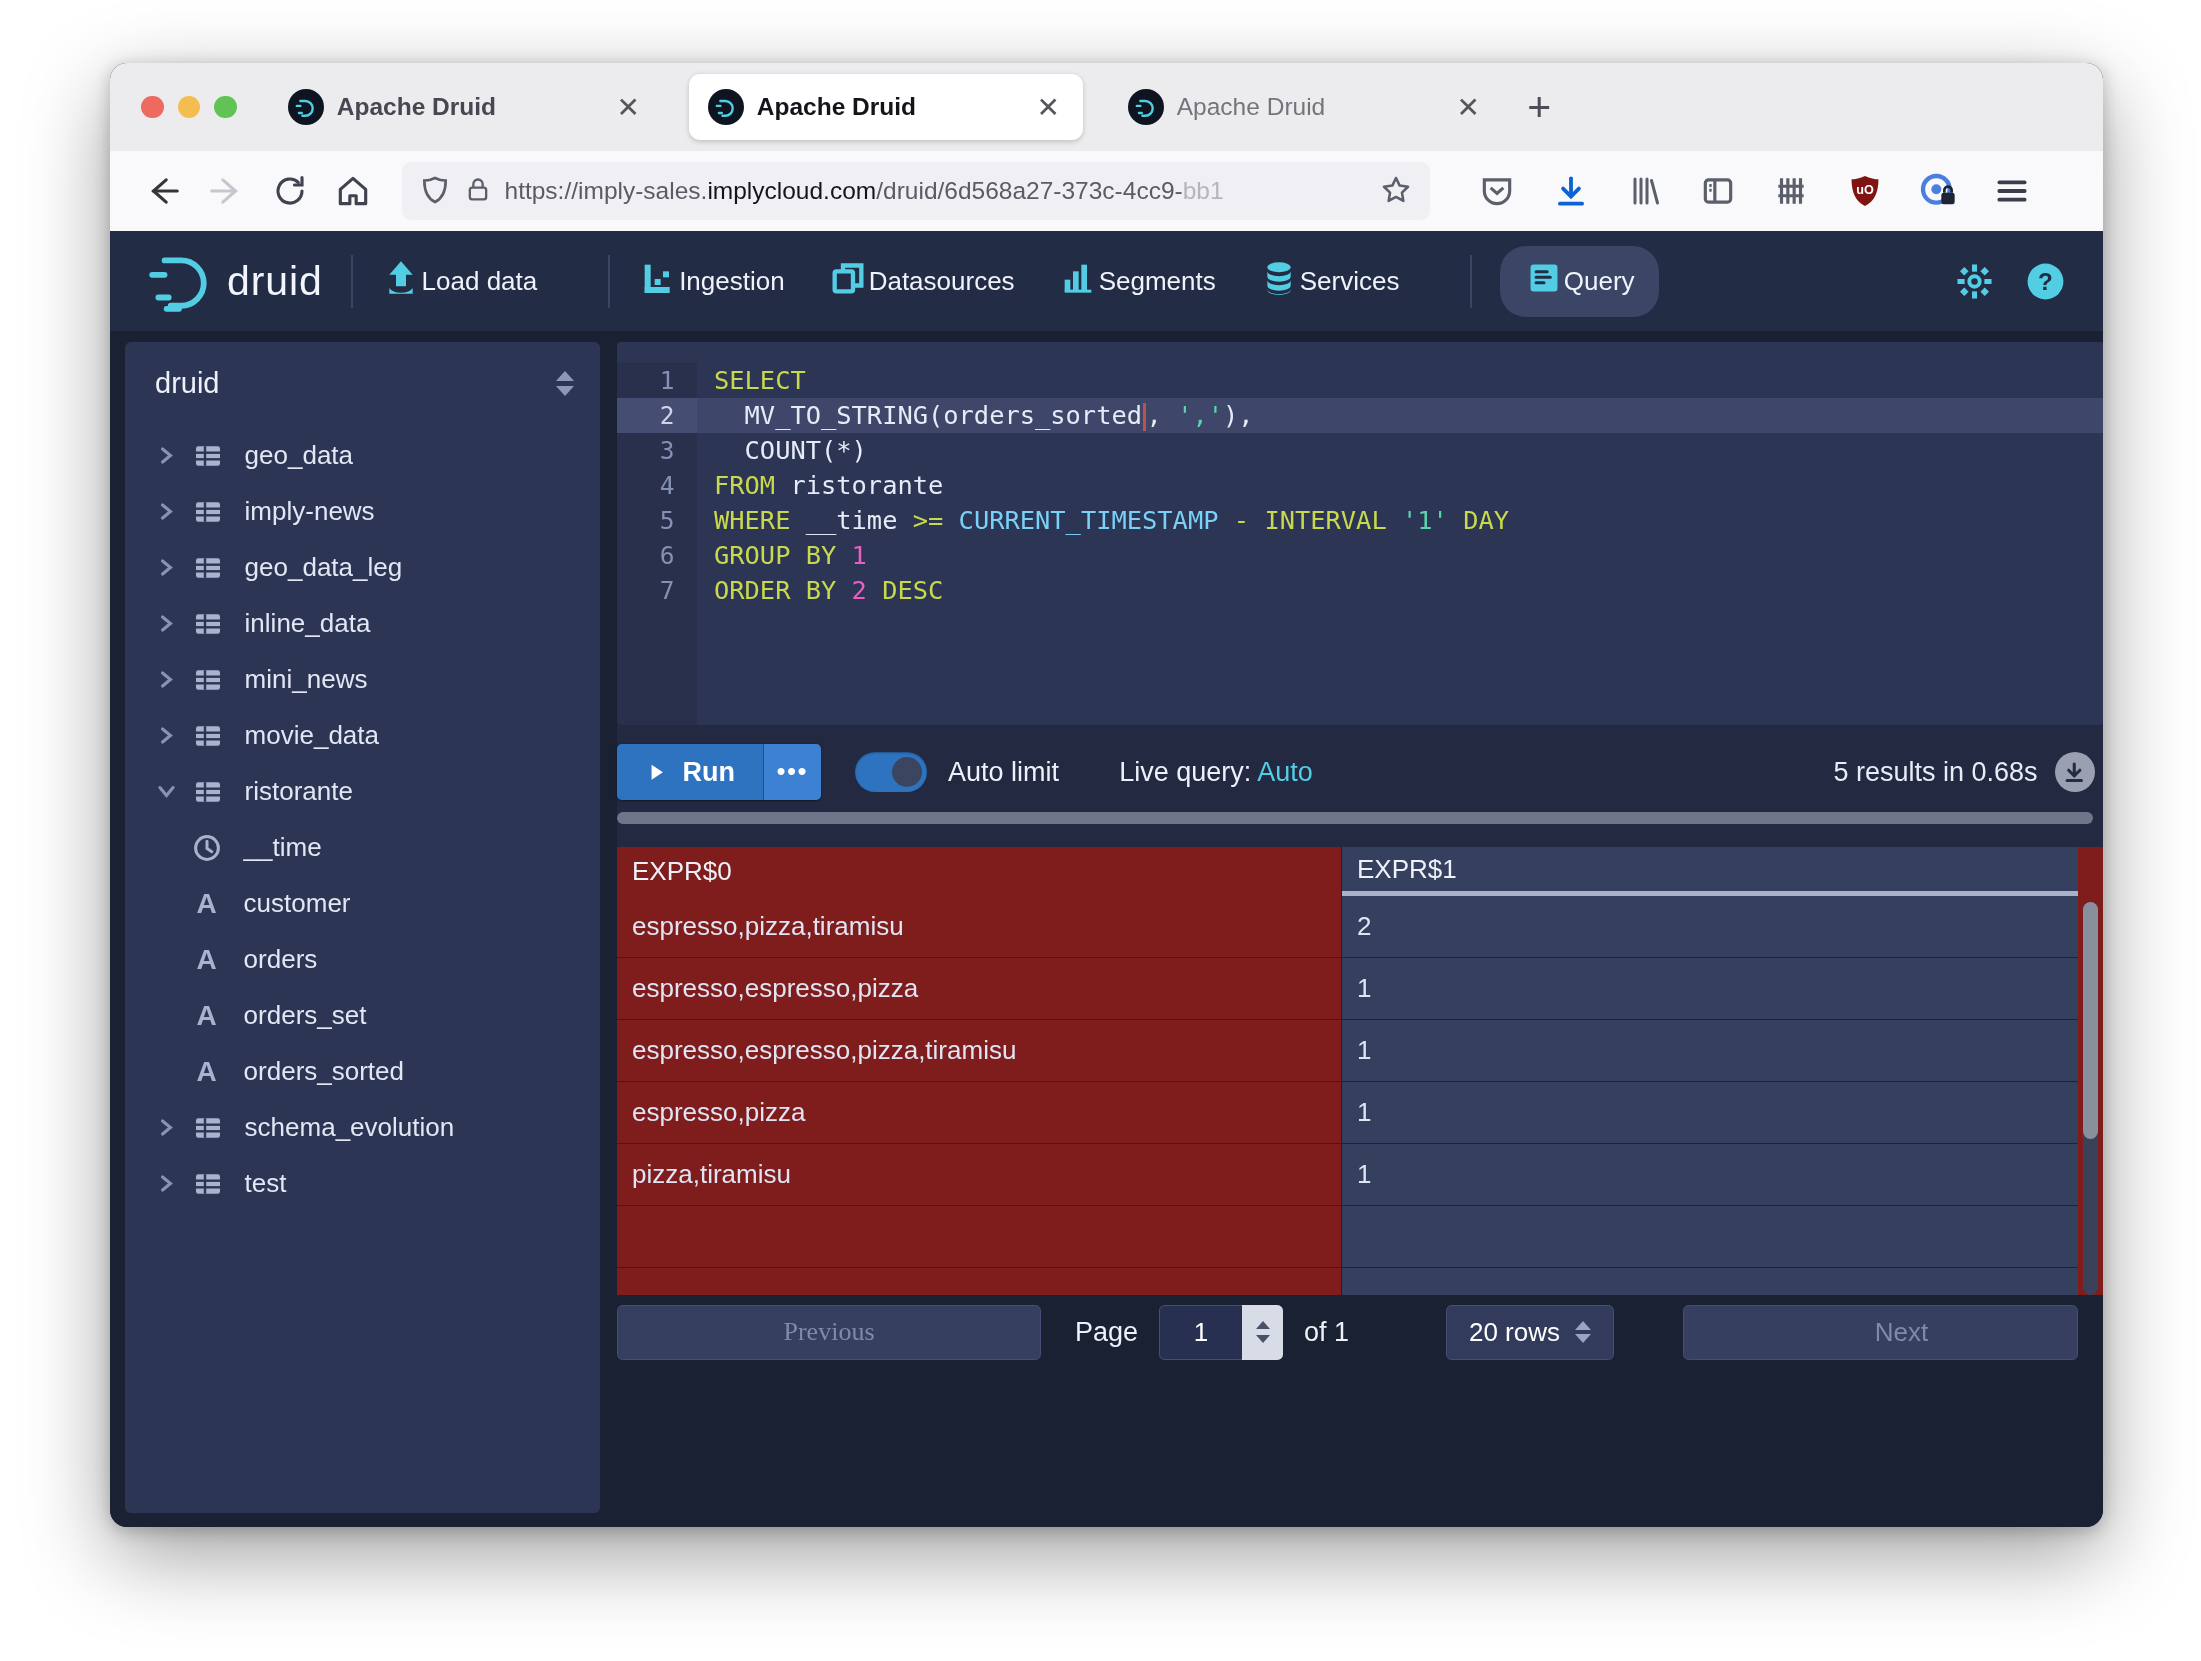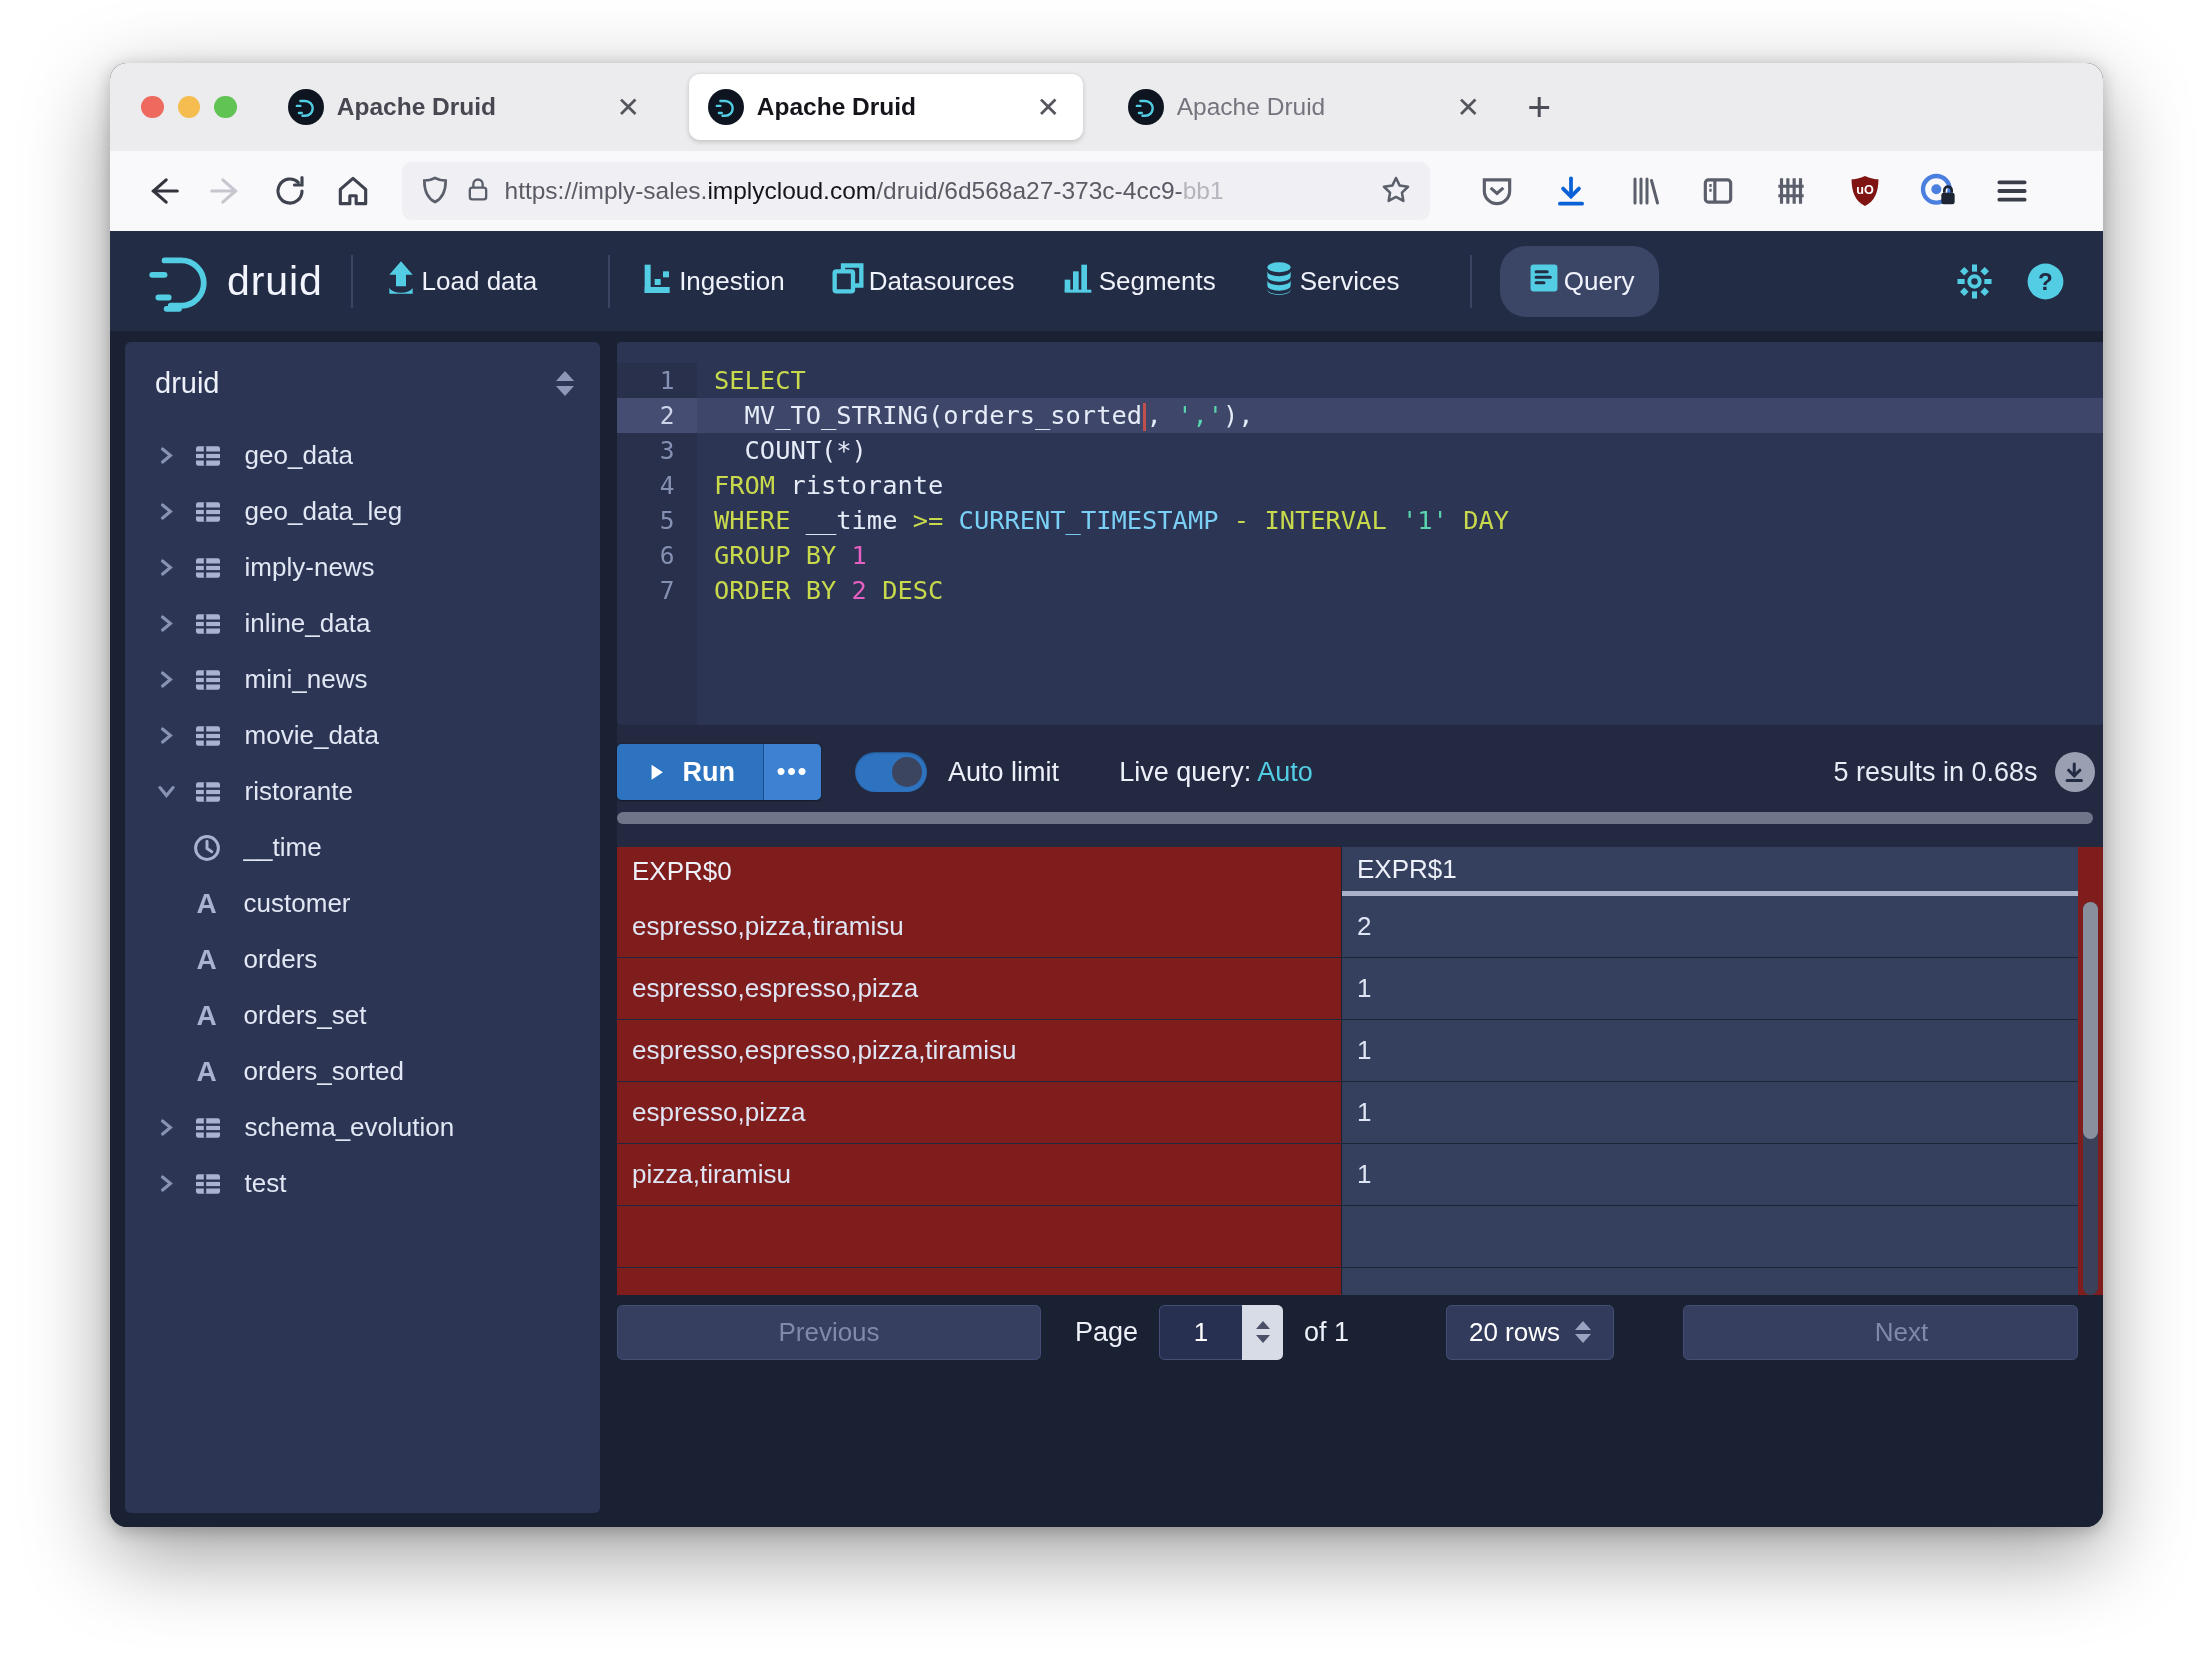--- a/index.html
+++ b/index.html
@@ -100,21 +100,21 @@
   .td { font-size:26px; color:#dfe5f4; display:flex; align-items:center; padding-left:15px; border-bottom:1.9px solid #20283f;}
   .td.c0 { width:725px; border-right:1.9px solid #1a2133; }
   .td.c1 { flex:1 1 auto; background:#35405f; margin-right:26px; border-bottom:1.9px solid #1d2438;}
   .vtrack { position:absolute; right:5.6px; top:55px; width:15px; bottom:0; background:#3a4158; border-radius:7.5px;}
   .vthumb { position:absolute; right:5.6px; top:55px; width:15px; height:237px; background:#8a8f9e; border-radius:7.5px;}
 
   
   .pager { height:74px; position:relative; }
   .pgbtn { position:absolute; top:9.4px; height:55px; background:#363f60; border:0.9px solid #454f75; border-radius:5.6px;
     color:#8089a8; font-size:26px; display:flex; align-items:center; justify-content:center; }
-  .pg-prev { left:0; width:424px; }
+  .pg-prev { left:0; width:424px;font-family:Liberation Serif, serif; }
   .pg-next { right:26px; width:395px;padding-left:42px; }
   .pg-group { position:absolute; left:458px; top:9.4px; height:55px; display:flex; align-items:center; }
   .pg-label { font-size:27px; color:#eef1fa; margin-right:21px; }
   .pg-input { width:83px; height:55px; background:#283051; border:0.9px solid #454f75; border-right:none; border-radius:5.6px 0 0 5.6px;
     color:#fff; font-size:26px; display:flex; align-items:center; justify-content:center;}
   .pg-spin { width:41px; height:55px; background:#d8dce6; border-radius:0 5.6px 5.6px 0; display:flex; flex-direction:column; align-items:center; justify-content:center; gap:5.6px;}
   .pg-spin i { width:0; height:0; border-left:7.5px solid transparent; border-right:7.5px solid transparent; }
   .pg-spin .up { border-bottom:8.5px solid #4a5068; }
   .pg-spin .dn { border-top:8.5px solid #4a5068; }
   .pg-of { font-size:27px; color:#eef1fa; margin-left:21px; }
@@ -397,39 +397,39 @@
             <span class="ticon">
               <svg width="30" height="30" viewBox="0 0 20 20">
                 <rect x="2" y="3.5" width="16" height="13" rx="1.5" fill="#a9b2cf"></rect>
                 <g stroke="#2c3554" stroke-width="1.6">
                   <line x1="2" y1="7.8" x2="18" y2="7.8"></line>
                   <line x1="2" y1="12.2" x2="18" y2="12.2"></line>
                   <line x1="8" y1="3.5" x2="8" y2="16.5"></line>
                 </g>
               </svg>
             </span>
+            <span class="tname">imply-news</span>
+          </div>
+          <div class="titem">
+            <span class="chev">
+              <svg width="21" height="21" viewBox="0 0 16 16" fill="none" stroke="#8892b4" stroke-width="2.4" stroke-linecap="round">
+                <path d="M5 3 l6 5 -6 5"></path>
+              </svg>
+            </span>
+            <span class="ticon">
+              <svg width="30" height="30" viewBox="0 0 20 20">
+                <rect x="2" y="3.5" width="16" height="13" rx="1.5" fill="#a9b2cf"></rect>
+                <g stroke="#2c3554" stroke-width="1.6">
+                  <line x1="2" y1="7.8" x2="18" y2="7.8"></line>
+                  <line x1="2" y1="12.2" x2="18" y2="12.2"></line>
+                  <line x1="8" y1="3.5" x2="8" y2="16.5"></line>
+                </g>
+              </svg>
+            </span>
             <span class="tname">geo_data_leg</span>
-          </div>
-          <div class="titem">
-            <span class="chev">
-              <svg width="21" height="21" viewBox="0 0 16 16" fill="none" stroke="#8892b4" stroke-width="2.4" stroke-linecap="round">
-                <path d="M5 3 l6 5 -6 5"></path>
-              </svg>
-            </span>
-            <span class="ticon">
-              <svg width="30" height="30" viewBox="0 0 20 20">
-                <rect x="2" y="3.5" width="16" height="13" rx="1.5" fill="#a9b2cf"></rect>
-                <g stroke="#2c3554" stroke-width="1.6">
-                  <line x1="2" y1="7.8" x2="18" y2="7.8"></line>
-                  <line x1="2" y1="12.2" x2="18" y2="12.2"></line>
-                  <line x1="8" y1="3.5" x2="8" y2="16.5"></line>
-                </g>
-              </svg>
-            </span>
-            <span class="tname">imply-news</span>
           </div>
           <div class="titem">
             <span class="chev">
               <svg width="21" height="21" viewBox="0 0 16 16" fill="none" stroke="#8892b4" stroke-width="2.4" stroke-linecap="round">
                 <path d="M5 3 l6 5 -6 5"></path>
               </svg>
             </span>
             <span class="ticon">
               <svg width="30" height="30" viewBox="0 0 20 20">
                 <rect x="2" y="3.5" width="16" height="13" rx="1.5" fill="#a9b2cf"></rect>

